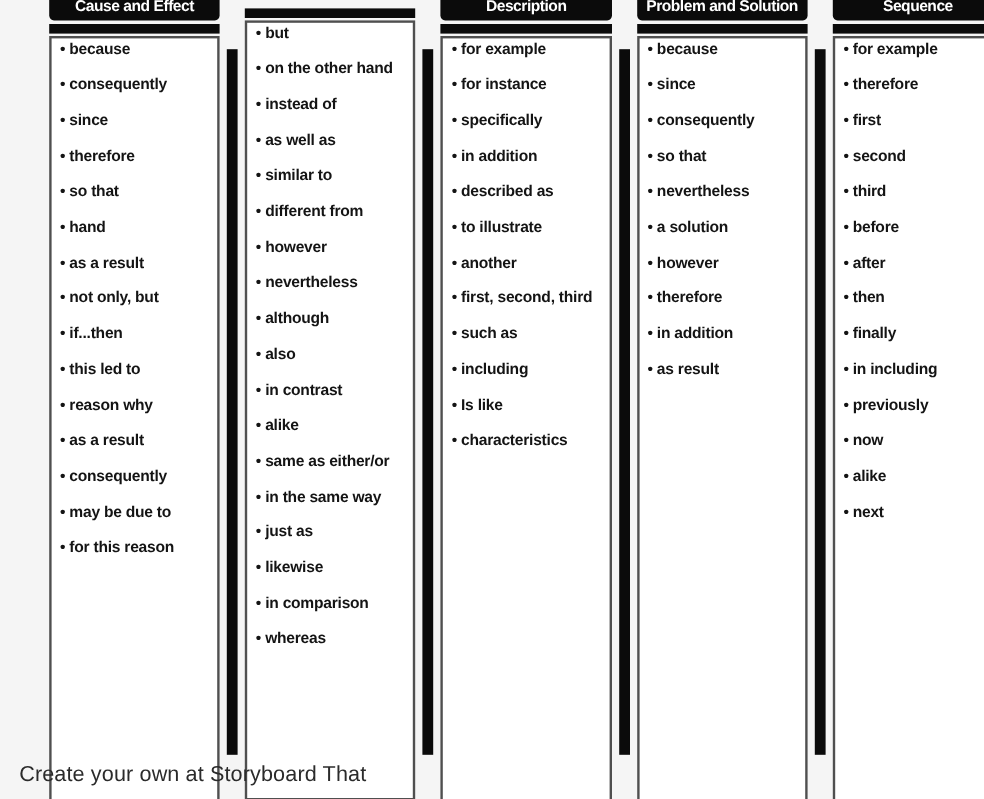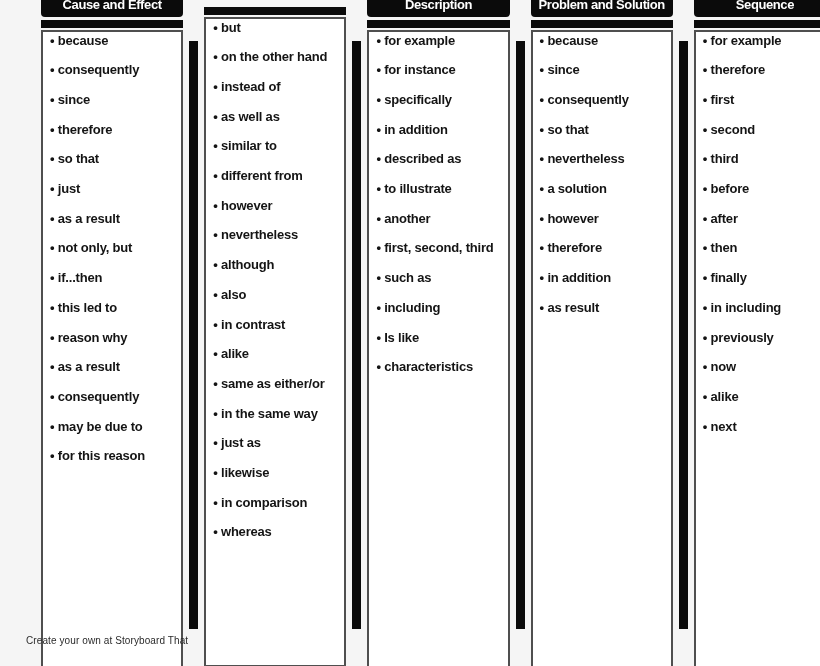--- a/index.html
+++ b/index.html
@@ -33,38 +33,38 @@
     margin-top:2px; height:650px; background:var(--box-bg);
     border:2px solid var(--box-border); padding:0 2px 0 7px; overflow:hidden;
   }
   .item{
     line-height:29.7px; font-size:13px; font-weight:bold; color:var(--text);
     letter-spacing:-0.2px; white-space:nowrap;
   }
   .item:first-child{ margin-top:-6px; }
   .item::before{ content:"\2022\00a0"; }
   .footer{
-    position:absolute; left:26px; top:635px; font-size:10px;
+    position:absolute; left:16px; top:635px; font-size:18px;
     color:var(--footer-text); letter-spacing:0.1px;
   }
 </style>
 </head>
 <body>
 
 <div class="board" id="board">
   <div class="column">
     <div class="header">Cause and Effect</div>
     <div class="strip"></div>
     <div class="whitebox">
         <div class="item">because</div>
         <div class="item">consequently</div>
         <div class="item">since</div>
         <div class="item">therefore</div>
         <div class="item">so that</div>
-        <div class="item">just</div>
+        <div class="item">hand</div>
         <div class="item">as a result</div>
         <div class="item">not only, but</div>
         <div class="item">if...then</div>
         <div class="item">this led to</div>
         <div class="item">reason why</div>
         <div class="item">as a result</div>
         <div class="item">consequently</div>
         <div class="item">may be due to</div>
         <div class="item">for this reason</div>
       </div>

